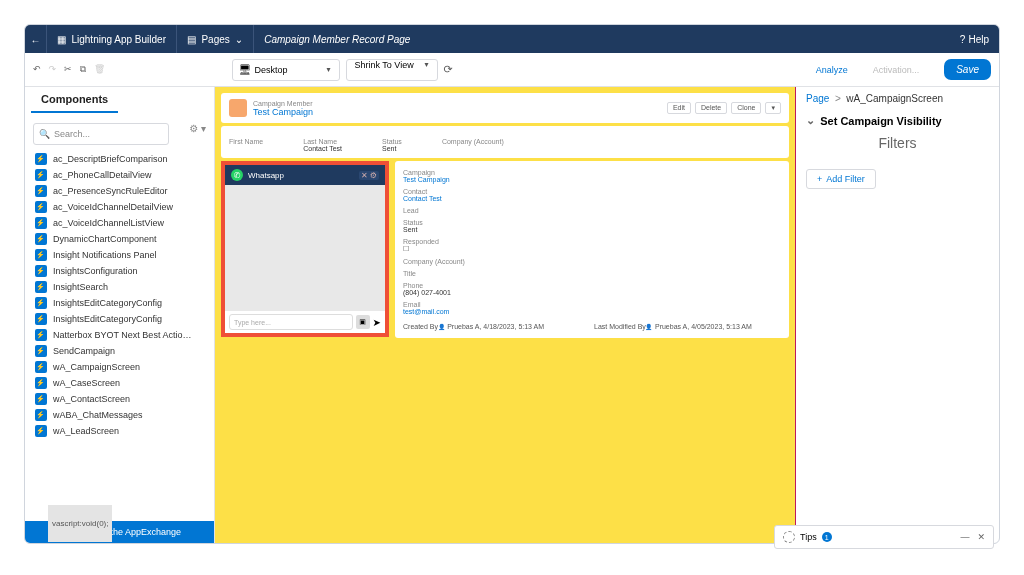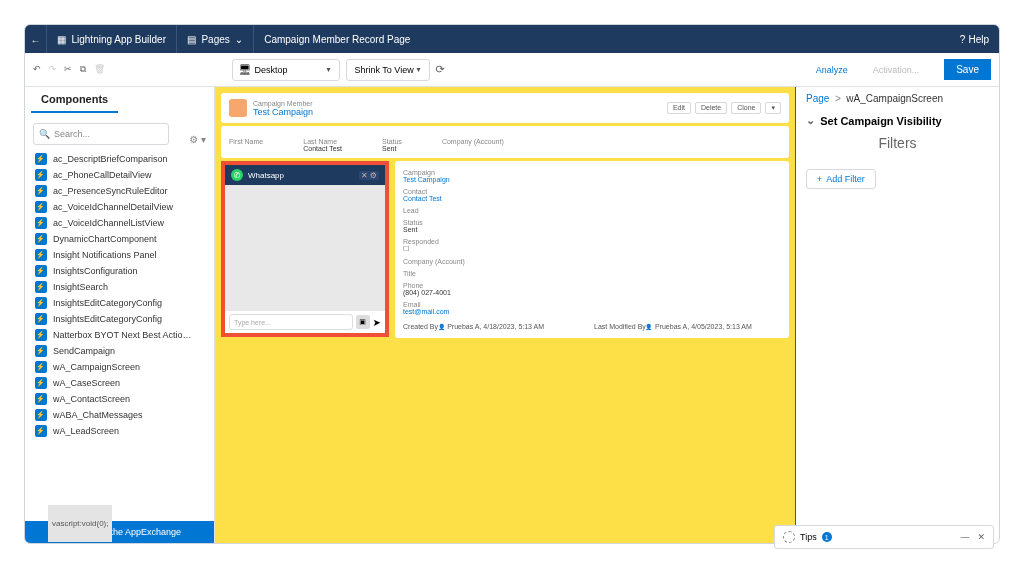--- a/index.html
+++ b/index.html
@@ -4,40 +4,40 @@
 <style>
 * { box-sizing: border-box; margin: 0; padding: 0; font-family: -apple-system, BlinkMacSystemFont, "Segoe UI", Arial, sans-serif; }
 body { background: #fff; width: 1024px; height: 575px; overflow: hidden; position: relative; }
 
 .outer-frame { border: 1px solid #d0d5dd; border-radius: 6px; margin: 24px; height: 520px; position: relative; overflow: hidden; background: #fff; }
 
 .top-bar { background: #1f3a5f; height: 28px; display: flex; align-items: center; color: #fff; font-size: 10px; }
 .top-bar .back { width: 22px; text-align: center; border-right: 1px solid #3b547a; height: 100%; display: flex; align-items: center; justify-content: center; cursor: pointer; }
 .top-bar .app { padding: 0 10px; border-right: 1px solid #3b547a; height: 100%; display: flex; align-items: center; gap: 5px; }
 .top-bar .pages { padding: 0 10px; border-right: 1px solid #3b547a; height: 100%; display: flex; align-items: center; gap: 5px; cursor: pointer; }
-.top-bar .title { padding: 0 10px; flex: 1; }
+.top-bar .title { padding: 0 10px; flex: 1; font-style: italic; }
 .top-bar .help { padding: 0 10px; display: flex; align-items: center; gap: 3px; cursor: pointer; position: relative; }
 
 .toolbar { height: 34px; border-bottom: 1px solid #e0e2e6; display: flex; align-items: center; padding: 0 8px; gap: 6px; font-size: 9px; }
 .toolbar .left-tools { display: flex; gap: 8px; color: #666; }
 .toolbar .left-tools span { cursor: pointer; }
 .toolbar .device-sel { margin-left: 120px; border: 1px solid #d7d9de; border-radius: 3px; height: 22px; display: flex; align-items: center; padding: 0 8px 0 22px; width: 108px; position: relative; cursor: pointer; }
 .toolbar .device-sel::before { content: "🖥"; position: absolute; left: 6px; font-size: 10px; }
-.toolbar .view-sel { border: 1px solid #d7d9de; border-radius: 3px; height: 22px; display: flex; align-items: center; padding: 0 8px; width: 84px; cursor: pointer; }
+.toolbar .view-sel { border: 1px solid #d7d9de; border-radius: 3px; height: 22px; display: flex; align-items: flex-start; padding: 0 8px; width: 92px; cursor: pointer; }
 .toolbar .caret { margin-left: auto; font-size: 8px; color: #555; }
 .toolbar .refresh { color: #555; cursor: pointer; font-size: 11px; }
 .toolbar .right { margin-left: auto; display: flex; gap: 25px; align-items: center; }
 .link { color: #0176d3; cursor: pointer; }
 .muted { color: #bbb; }
-.save-btn { background: #0176d3; color: #fff; padding: 5px 12px; border-radius: 0; font-size: 10px; cursor: pointer; }
+.save-btn { background: #0176d3; color: #fff; padding: 5px 12px; border-radius: 7px; font-size: 10px; cursor: pointer; font-style: italic; }
 
 .main { display: flex; height: calc(100% - 62px); }
 .sidebar { width: 190px; border-right: 1px solid #e0e2e6; display: flex; flex-direction: column; }
 .sidebar .hdr { padding: 6px 10px; font-size: 11px; font-weight: 600; color: #222; border-bottom: 2px solid #0176d3; width: fit-content; margin: 0 0 4px 6px; }
-.search-row { display: flex; padding: 6px 8px; gap: 20px; align-items: flex-end; }
+.search-row { display: flex; padding: 6px 8px; gap: 20px; align-items: flex-start; }
 .search-box { flex: 1; border: 1px solid #d7d9de; border-radius: 3px; height: 22px; display: flex; align-items: center; padding-left: 20px; font-size: 9px; color: #888; position: relative; }
 .search-box::before { content: "🔍"; position: absolute; left: 5px; font-size: 9px; }
 .search-row .gear { font-size: 10px; color: #888; cursor: pointer; }
 .list { flex: 1; overflow: hidden; padding: 0 4px; }
 .list .item { display: flex; align-items: center; gap: 6px; padding: 2px 6px; font-size: 9px; color: #333; cursor: pointer; white-space: nowrap; overflow: hidden; text-overflow: ellipsis; }
 .list .item .badge { width: 12px; height: 12px; background: #0176d3; border-radius: 2px; color: #fff; font-size: 7px; display: flex; align-items: center; justify-content: center; flex-shrink: 0; }
 .appexch { background: #0176d3; color: #fff; font-size: 9px; padding: 6px 10px; text-align: center; cursor: pointer; }
 
 .canvas { flex: 1; background: #fde047; position: relative; padding: 6px; }
 .record-card { background: #fff; border-radius: 3px; padding: 6px 8px; margin-bottom: 3px; font-size: 8px; }

